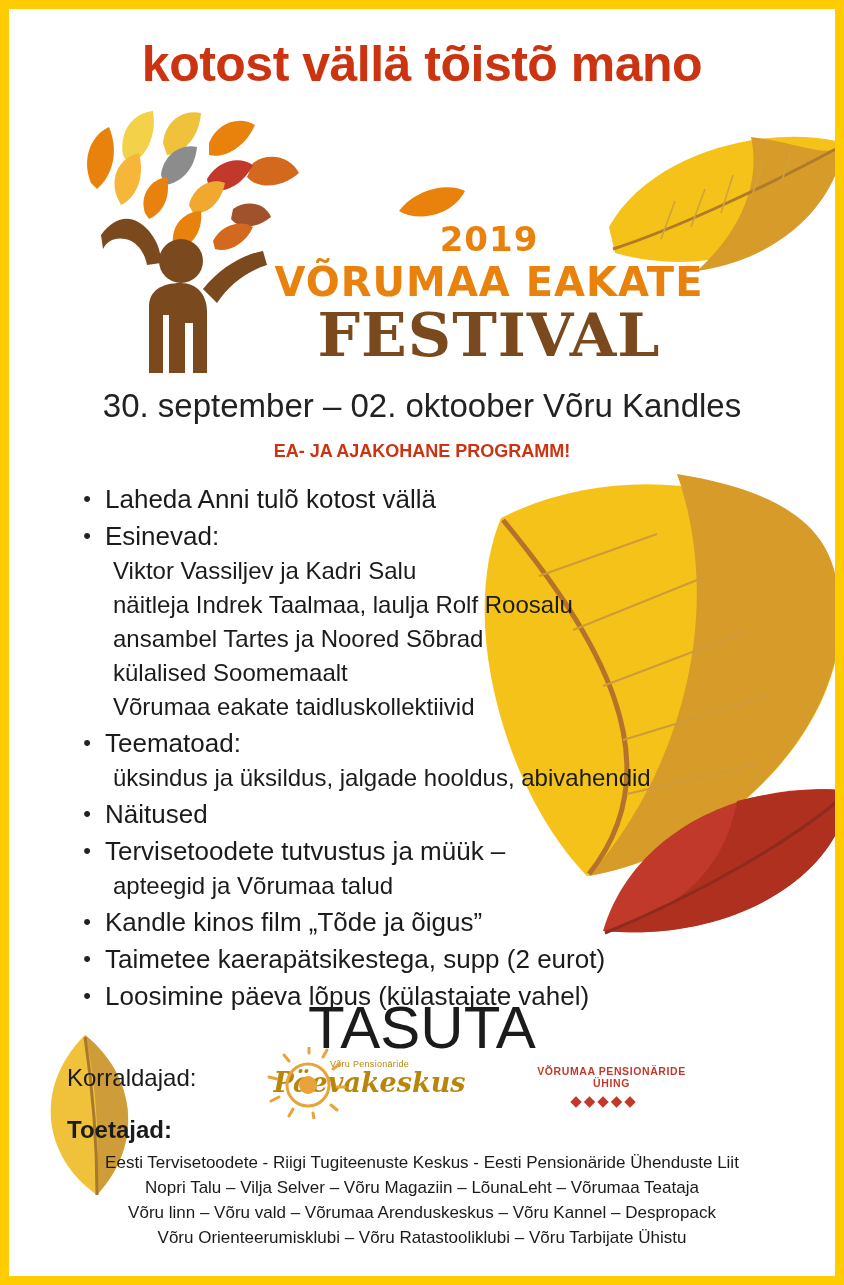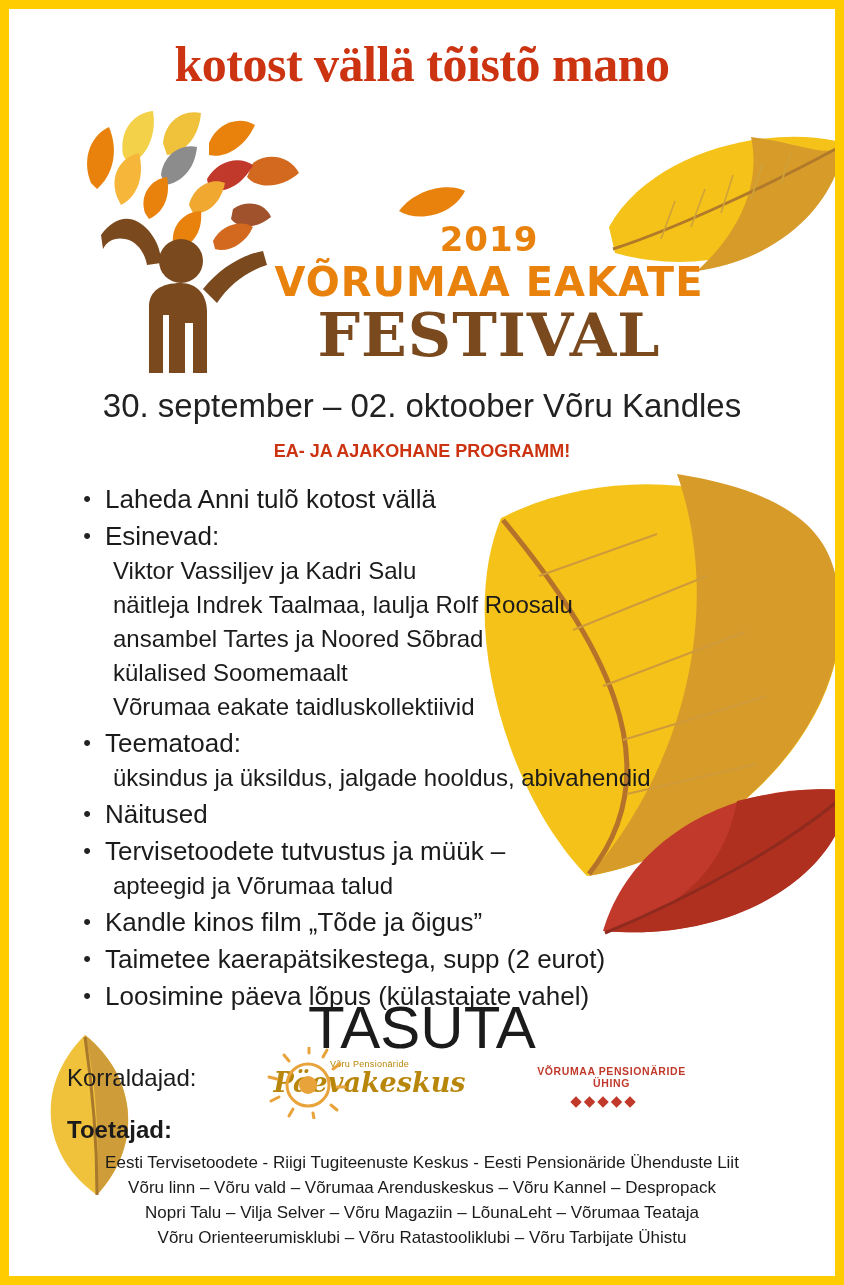--- a/index.html
+++ b/index.html
@@ -25,21 +25,21 @@
   }
   .leaf svg { display: block; }
 
   
   .headline {
     position: absolute;
     top: 26px;
     left: 0;
     width: 100%;
     text-align: center;
-    font-family: Liberation Serif, serif;
+    font-family: Liberation Sans, sans-serif;
     font-weight: bold;
     font-size: 50px;
     letter-spacing: -0.5px;
     color: #cc3311;
     z-index: 6;
   }
 
   
   .logo {
     position: absolute;
@@ -423,18 +423,18 @@
     <div class="pk-main">Päevakeskus</div>
   </div>
 
   <div class="logo-vpy">
     <div class="vpy-title">VÕRUMAA PENSIONÄRIDE ÜHING</div>
     <div class="vpy-band">◆◆◆◆◆</div>
   </div>
 
   <div class="supporters">
     <div>Eesti Tervisetoodete -  Riigi Tugiteenuste Keskus - Eesti Pensionäride Ühenduste Liit</div>
+    <div>Nopri Talu – Vilja Selver – Võru Magaziin – LõunaLeht – Võrumaa Teataja</div>
     <div>Võru linn – Võru vald – Võrumaa Arenduskeskus – Võru Kannel – Despropack</div>
-    <div>Nopri Talu – Vilja Selver – Võru Magaziin – LõunaLeht – Võrumaa Teataja</div>
     <div>Võru Orienteerumisklubi – Võru Ratastooliklubi – Võru Tarbijate Ühistu</div>
   </div>
 
 </div>
 
 </body></html>

